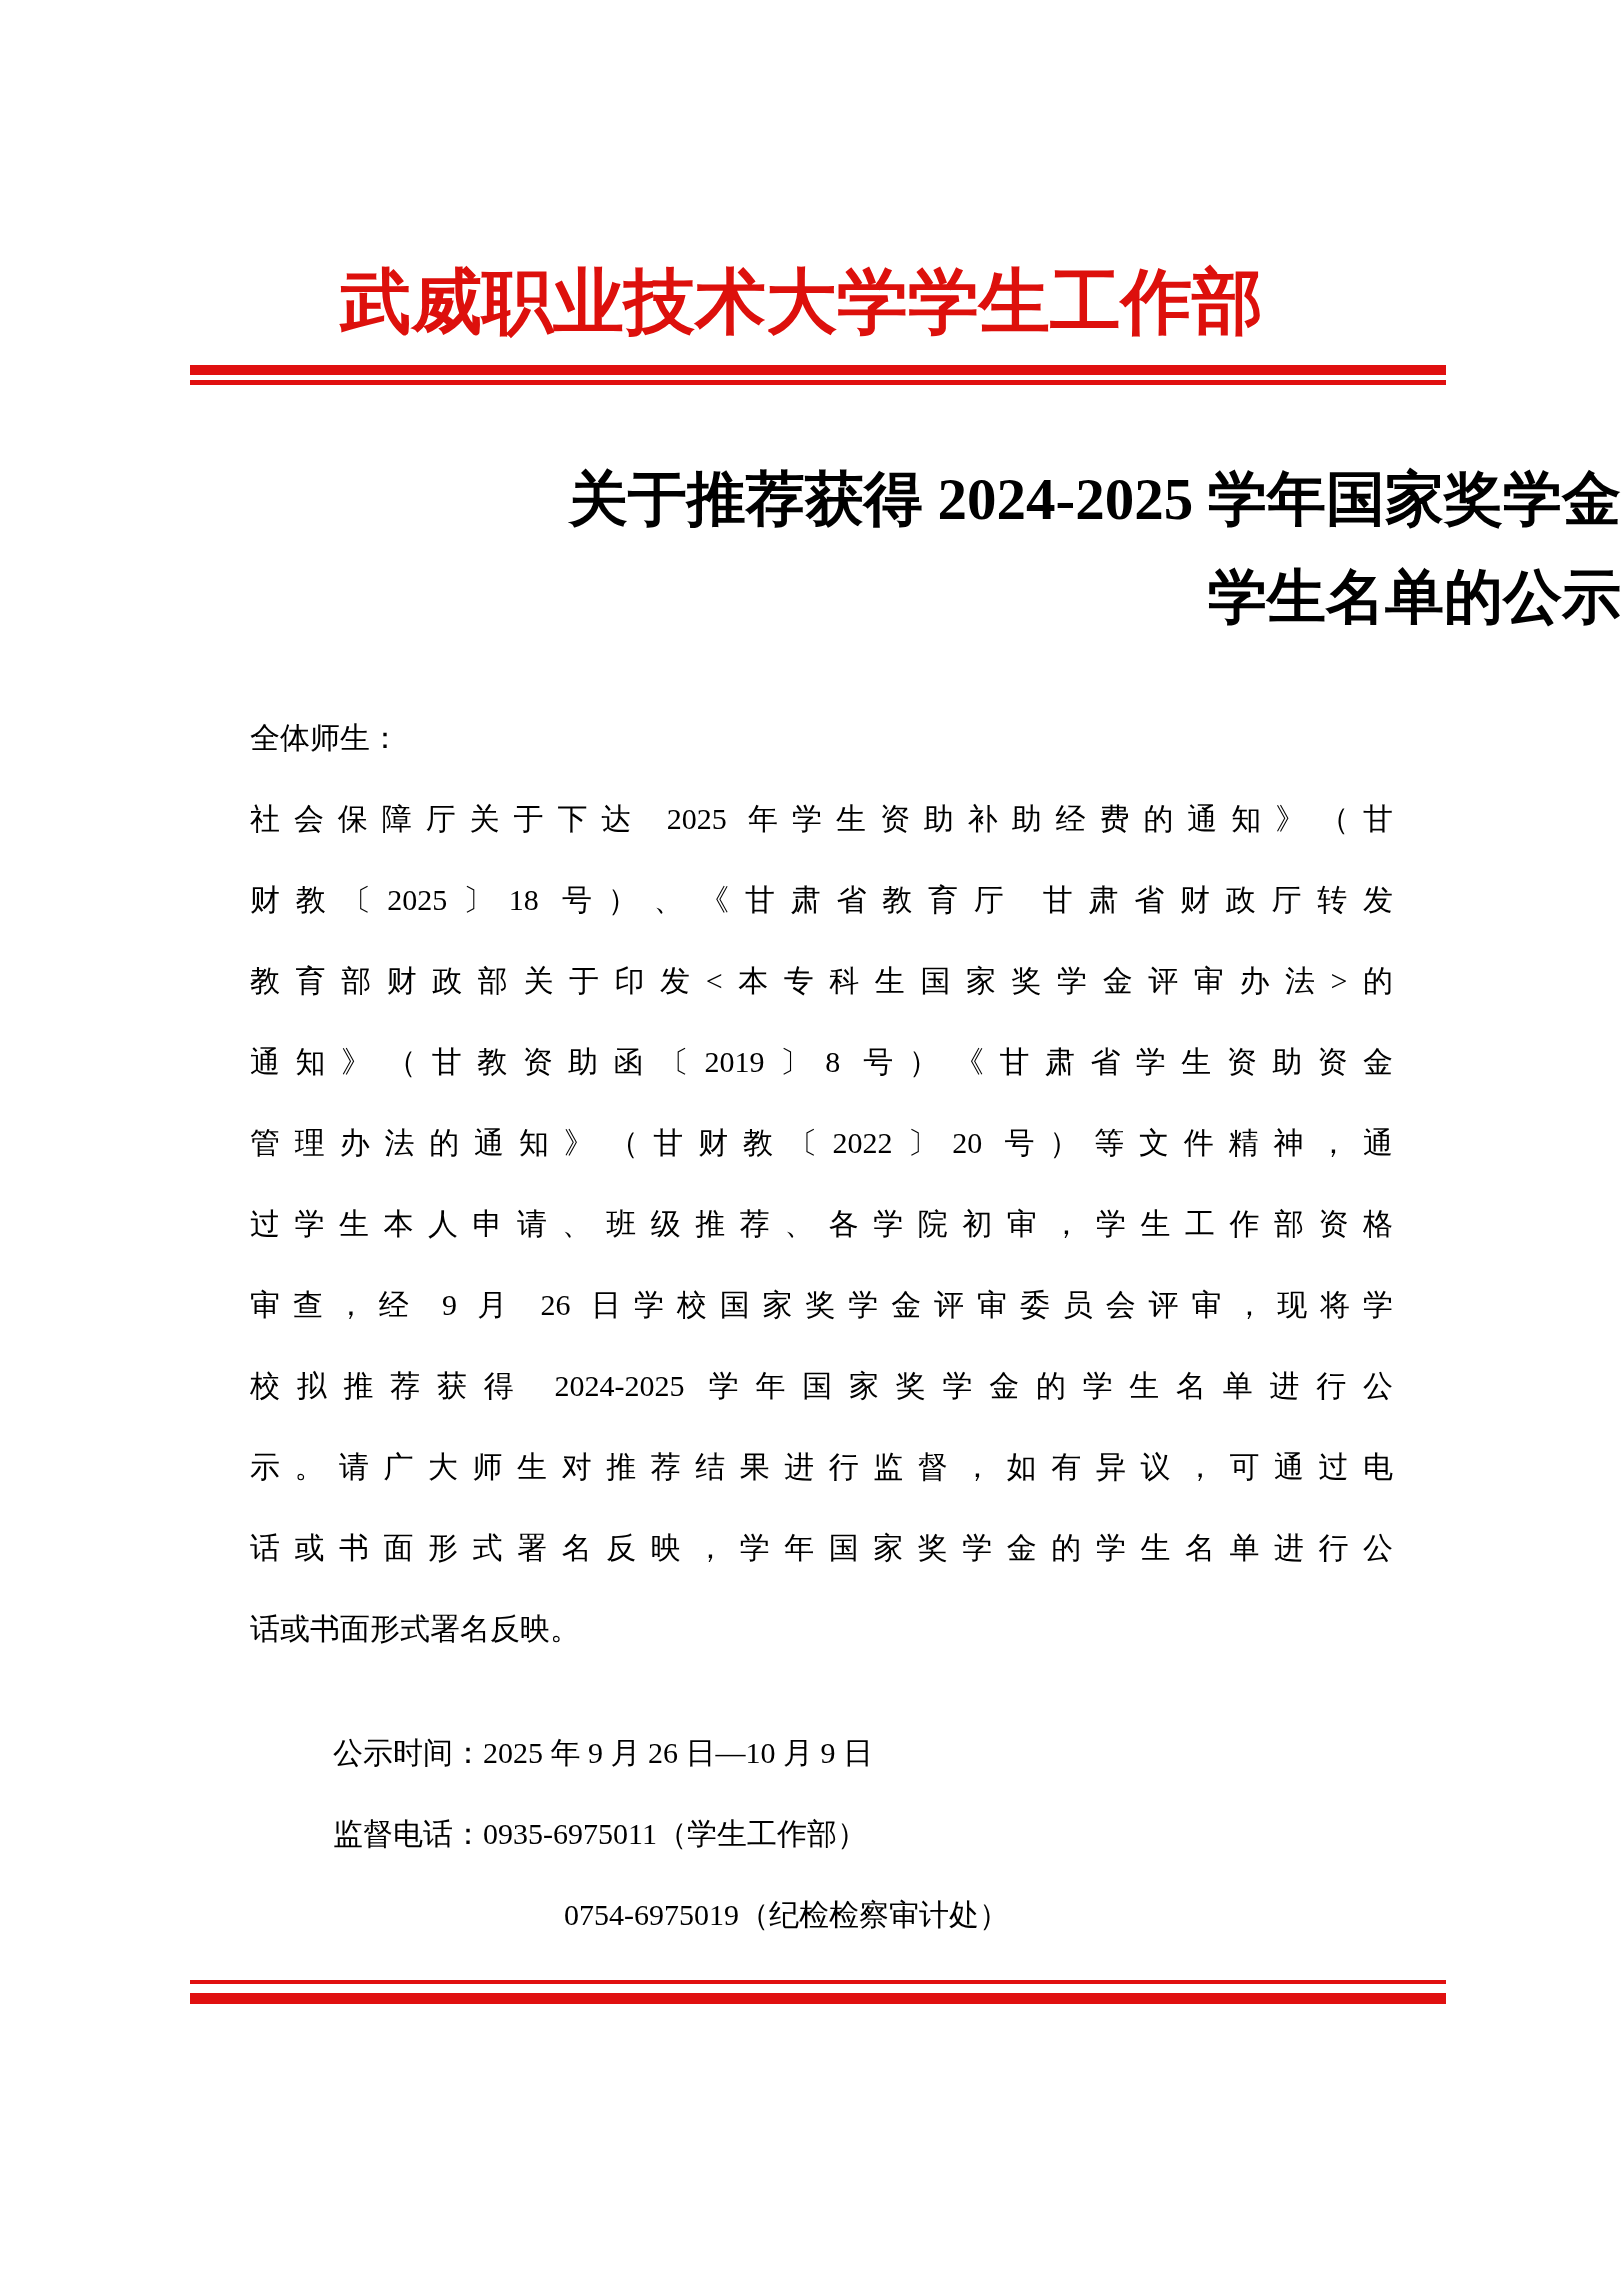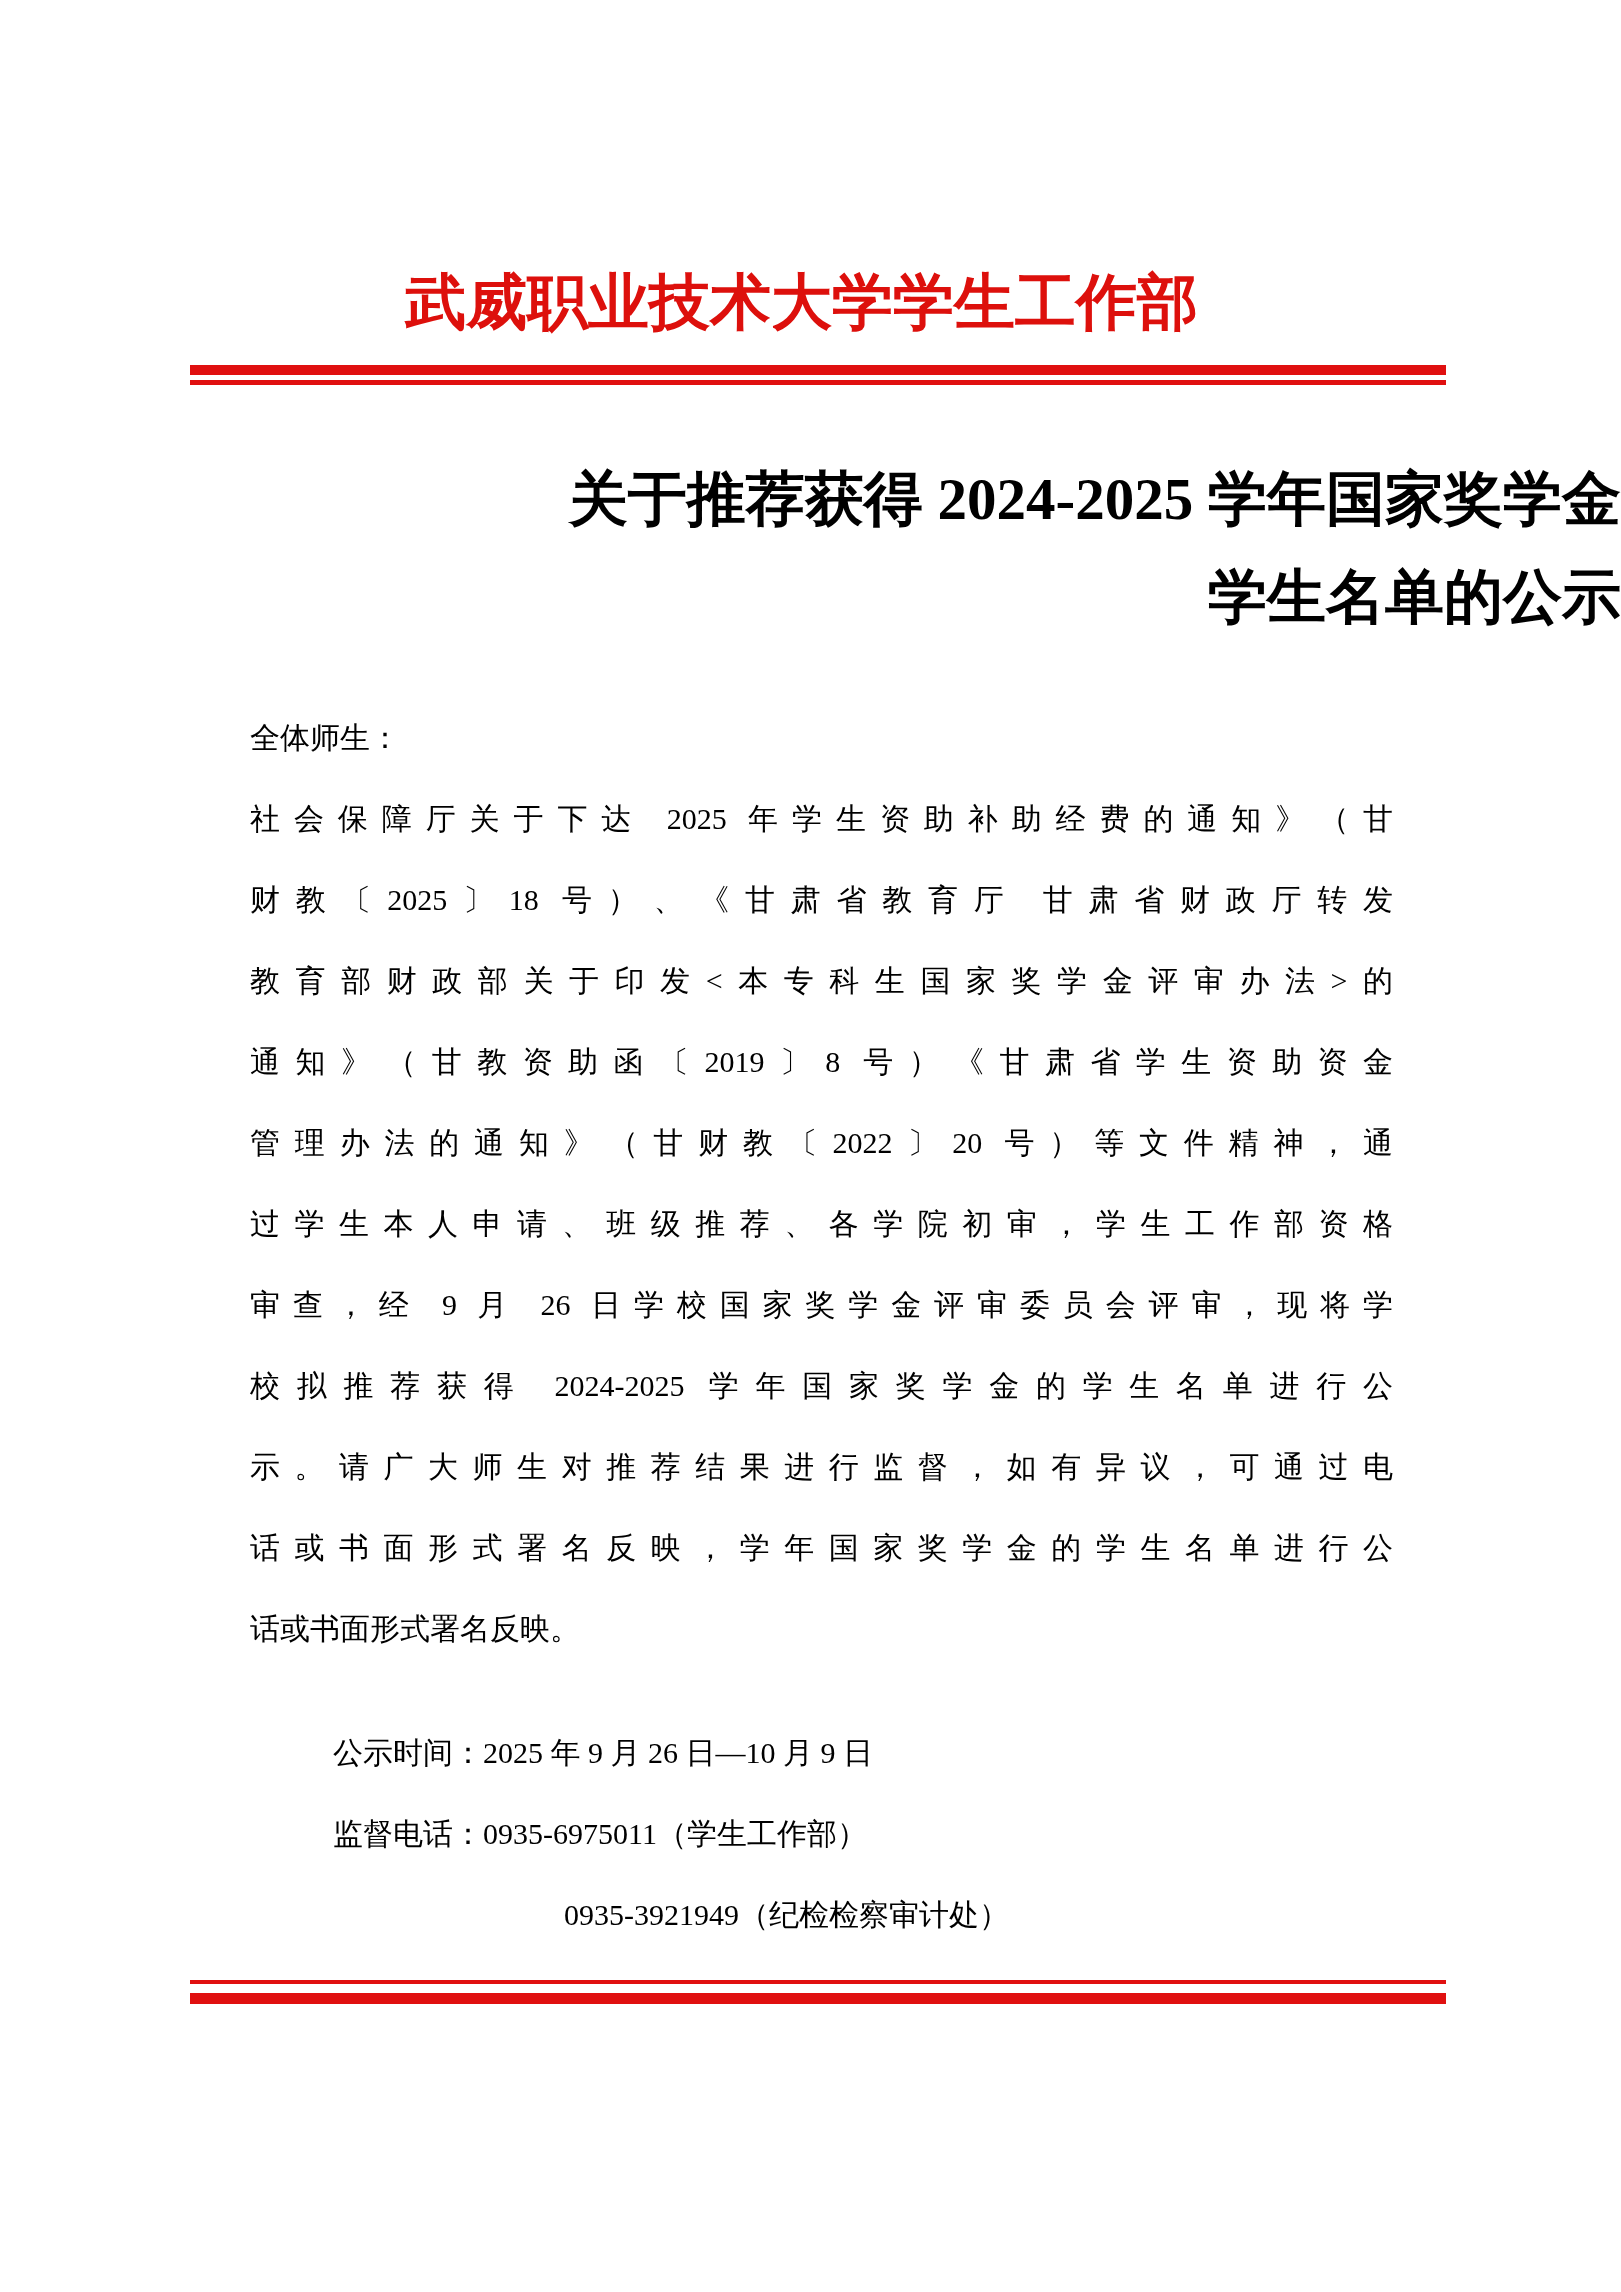--- a/index.html
+++ b/index.html
@@ -14,21 +14,21 @@
     background: #ffffff;
     overflow: hidden;
     font-family: "Liberation Serif", "DejaVu Serif", serif;
     color: #000000;
   }
   
   .masthead-text {
     margin: 250px 18px 0 0;
     padding: 0;
     text-align: center;
-    font-size: 61px;
+    font-size: 71px;
     line-height: 105px;
     font-weight: bold;
     color: #dd100c;
     white-space: nowrap;
     letter-spacing: 0;
   }
   .rule {
     margin-left: 190px;
     width: 1256px;
     background: #e01010;
@@ -111,21 +111,21 @@
       <div class="para-line">过学生本人申请、班级推荐、各学院初审，学生工作部资格</div>
       <div class="para-line">审查，经 9 月 26 日学校国家奖学金评审委员会评审，现将学</div>
       <div class="para-line">校拟推荐获得 2024-2025 学年国家奖学金的学生名单进行公</div>
       <div class="para-line">示。请广大师生对推荐结果进行监督，如有异议，可通过电</div>
       <div class="para-line">话或书面形式署名反映，学年国家奖学金的学生名单进行公</div>
       <div class="para-line last">话或书面形式署名反映。</div>
 
       <div class="footer-block">
         <div class="f-line f-indent">公示时间：2025 年 9 月 26 日—10 月 9 日</div>
         <div class="f-line f-indent">监督电话：0935-6975011（学生工作部）</div>
-        <div class="f-line f-phone-cont">0935-3921949（纪检检察审计处）</div>
+        <div class="f-line f-phone-cont">0754-6975019（纪检检察审计处）</div>
       </div>
     </div>
   </main>
 
   <footer>
     <div class="rule rule-thin-bottom"></div>
     <div class="rule rule-thick-bottom"></div>
   </footer>
 
 </div>

